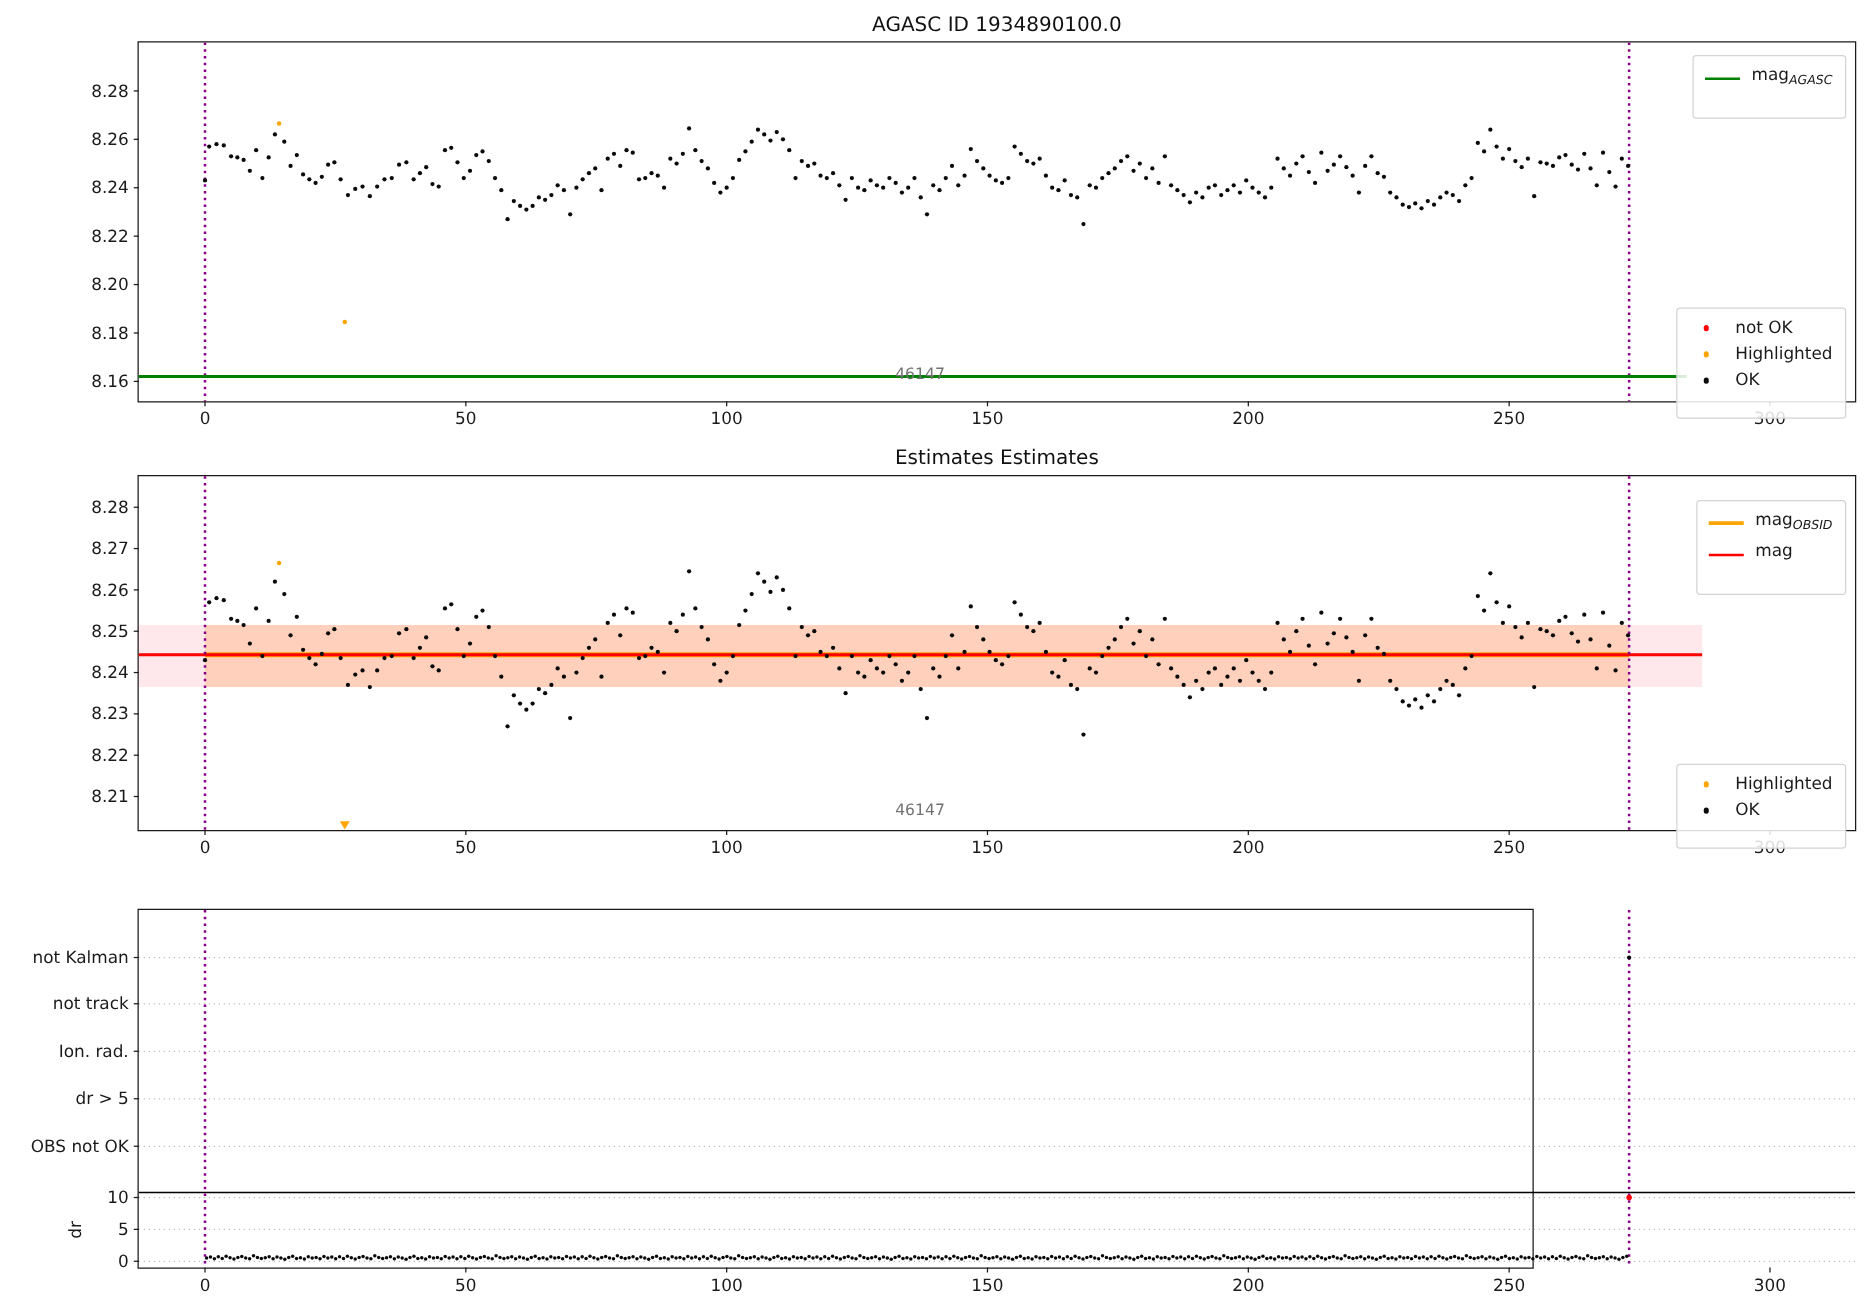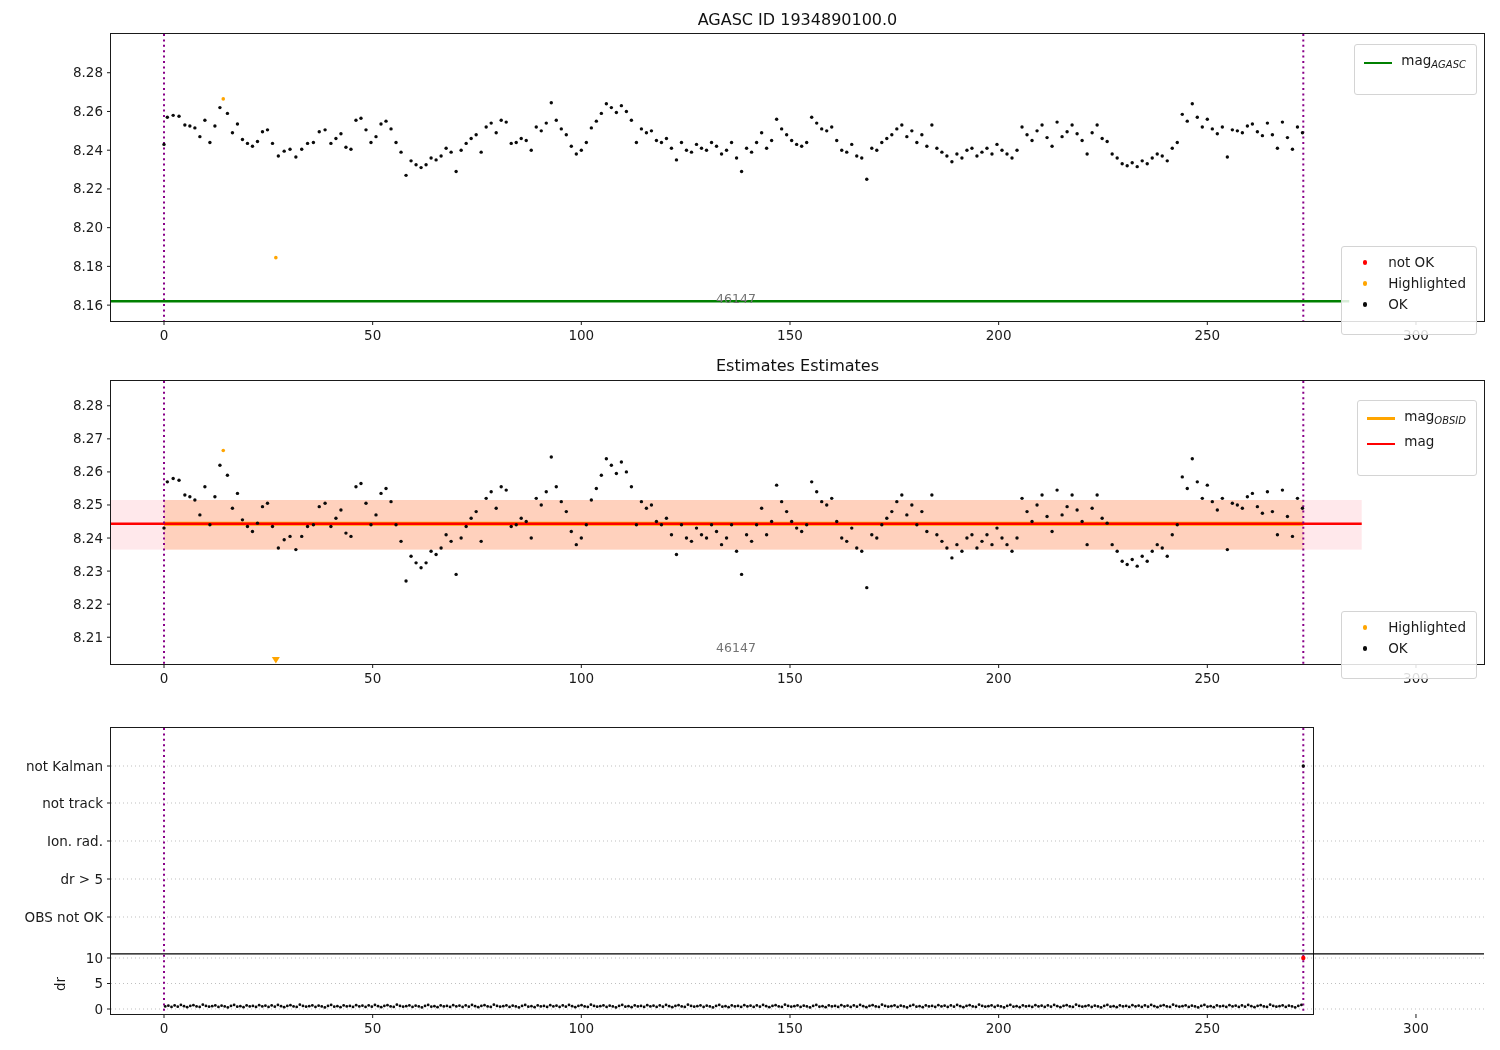--- a/index.html
+++ b/index.html
@@ -555,21 +555,21 @@
         <line x1="-4" y1="123.97780373831738" x2="0" y2="123.97780373831738" stroke="#1a1a1a" stroke-width="1"></line>
         <text x="-8" y="128.4778037383174" text-anchor="end" class="tickfont">8.25</text>
         <line x1="-4" y1="90.91705607476648" x2="0" y2="90.91705607476648" stroke="#1a1a1a" stroke-width="1"></line>
         <text x="-8" y="95.41705607476648" text-anchor="end" class="tickfont">8.26</text>
         <line x1="-4" y1="57.85630841121556" x2="0" y2="57.85630841121556" stroke="#1a1a1a" stroke-width="1"></line>
         <text x="-8" y="62.35630841121556" text-anchor="end" class="tickfont">8.27</text>
         <line x1="-4" y1="24.79556074766465" x2="0" y2="24.79556074766465" stroke="#1a1a1a" stroke-width="1"></line>
         <text x="-8" y="29.29556074766465" text-anchor="end" class="tickfont">8.28</text>
       </svg>
   </div>
-  <div class="axes" style="left:110px;top:727px;width:1204px;height:288px;">
+  <div class="axes" style="left:110px;top:727px;width:1117px;height:288px;">
     <svg id="svg-bot" width="1373" height="286">
         <line x1="0" y1="38" x2="1373" y2="38" stroke="#bfbfbf" stroke-width="1" stroke-dasharray="1 3"></line>
         <line x1="0" y1="75" x2="1373" y2="75" stroke="#bfbfbf" stroke-width="1" stroke-dasharray="1 3"></line>
         <line x1="0" y1="113" x2="1373" y2="113" stroke="#bfbfbf" stroke-width="1" stroke-dasharray="1 3"></line>
         <line x1="0" y1="151" x2="1373" y2="151" stroke="#bfbfbf" stroke-width="1" stroke-dasharray="1 3"></line>
         <line x1="0" y1="189" x2="1373" y2="189" stroke="#bfbfbf" stroke-width="1" stroke-dasharray="1 3"></line>
         <line x1="0" y1="230" x2="1373" y2="230" stroke="#bfbfbf" stroke-width="1" stroke-dasharray="1 3"></line>
         <line x1="0" y1="255.5" x2="1373" y2="255.5" stroke="#bfbfbf" stroke-width="1" stroke-dasharray="1 3"></line>
         <line x1="0" y1="281" x2="1373" y2="281" stroke="#bfbfbf" stroke-width="1" stroke-dasharray="1 3"></line>
         <line x1="0" y1="225.92000000000002" x2="1373" y2="225.92000000000002" stroke="#000000" stroke-width="1.2"></line>

